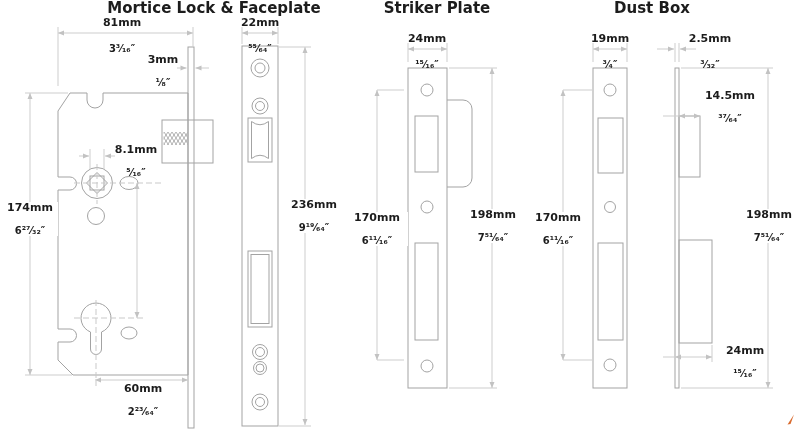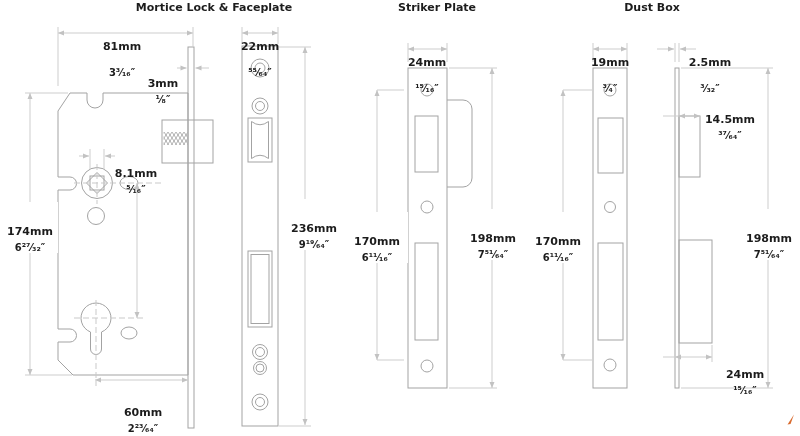--- a/index.html
+++ b/index.html
@@ -2,26 +2,26 @@
 <html><head>
 <meta charset="utf-8">
 <style>
   html,body{margin:0;padding:0;background:#fff;}
   .canvas{
     position:relative;width:800px;height:436px;background:#ffffff;overflow:hidden;
     font-family:"DejaVu Sans","Liberation Sans",sans-serif;color:#1c1c1c;
   }
   .canvas svg{position:absolute;left:0;top:0;}
   .title{
-    position:absolute;text-align:center;font-size:11px;font-weight:bold;
+    position:absolute;text-align:center;font-size:15px;font-weight:bold;
     line-height:14px;color:#1c1c1c;white-space:nowrap;
   }
   .dim{position:absolute;text-align:center;}
-  .dim .mm{font-size:11px;font-weight:bold;line-height:12px;white-space:nowrap;margin-top:24px;}
-  .dim .in{font-size:10px;font-weight:bold;line-height:11px;margin-top:4px;white-space:nowrap;}
+  .dim .mm{font-size:11px;font-weight:bold;line-height:12px;white-space:nowrap;}
+  .dim .in{font-size:10px;font-weight:bold;line-height:11px;margin-top:11px;white-space:nowrap;}
   .dim.gap .in{margin-top:14px;}
   .dim.bg{background:#fff;padding:0 2px;}
   .part{stroke:#a3a3a3;fill:none;stroke-width:1;}
   .dimline{stroke:#cdcdcd;fill:none;stroke-width:1;}
   .center{stroke:#c9c9c9;fill:none;stroke-width:1;stroke-dasharray:6 3;}
 </style>
 </head>
 <body>
 
 <div class="canvas">

